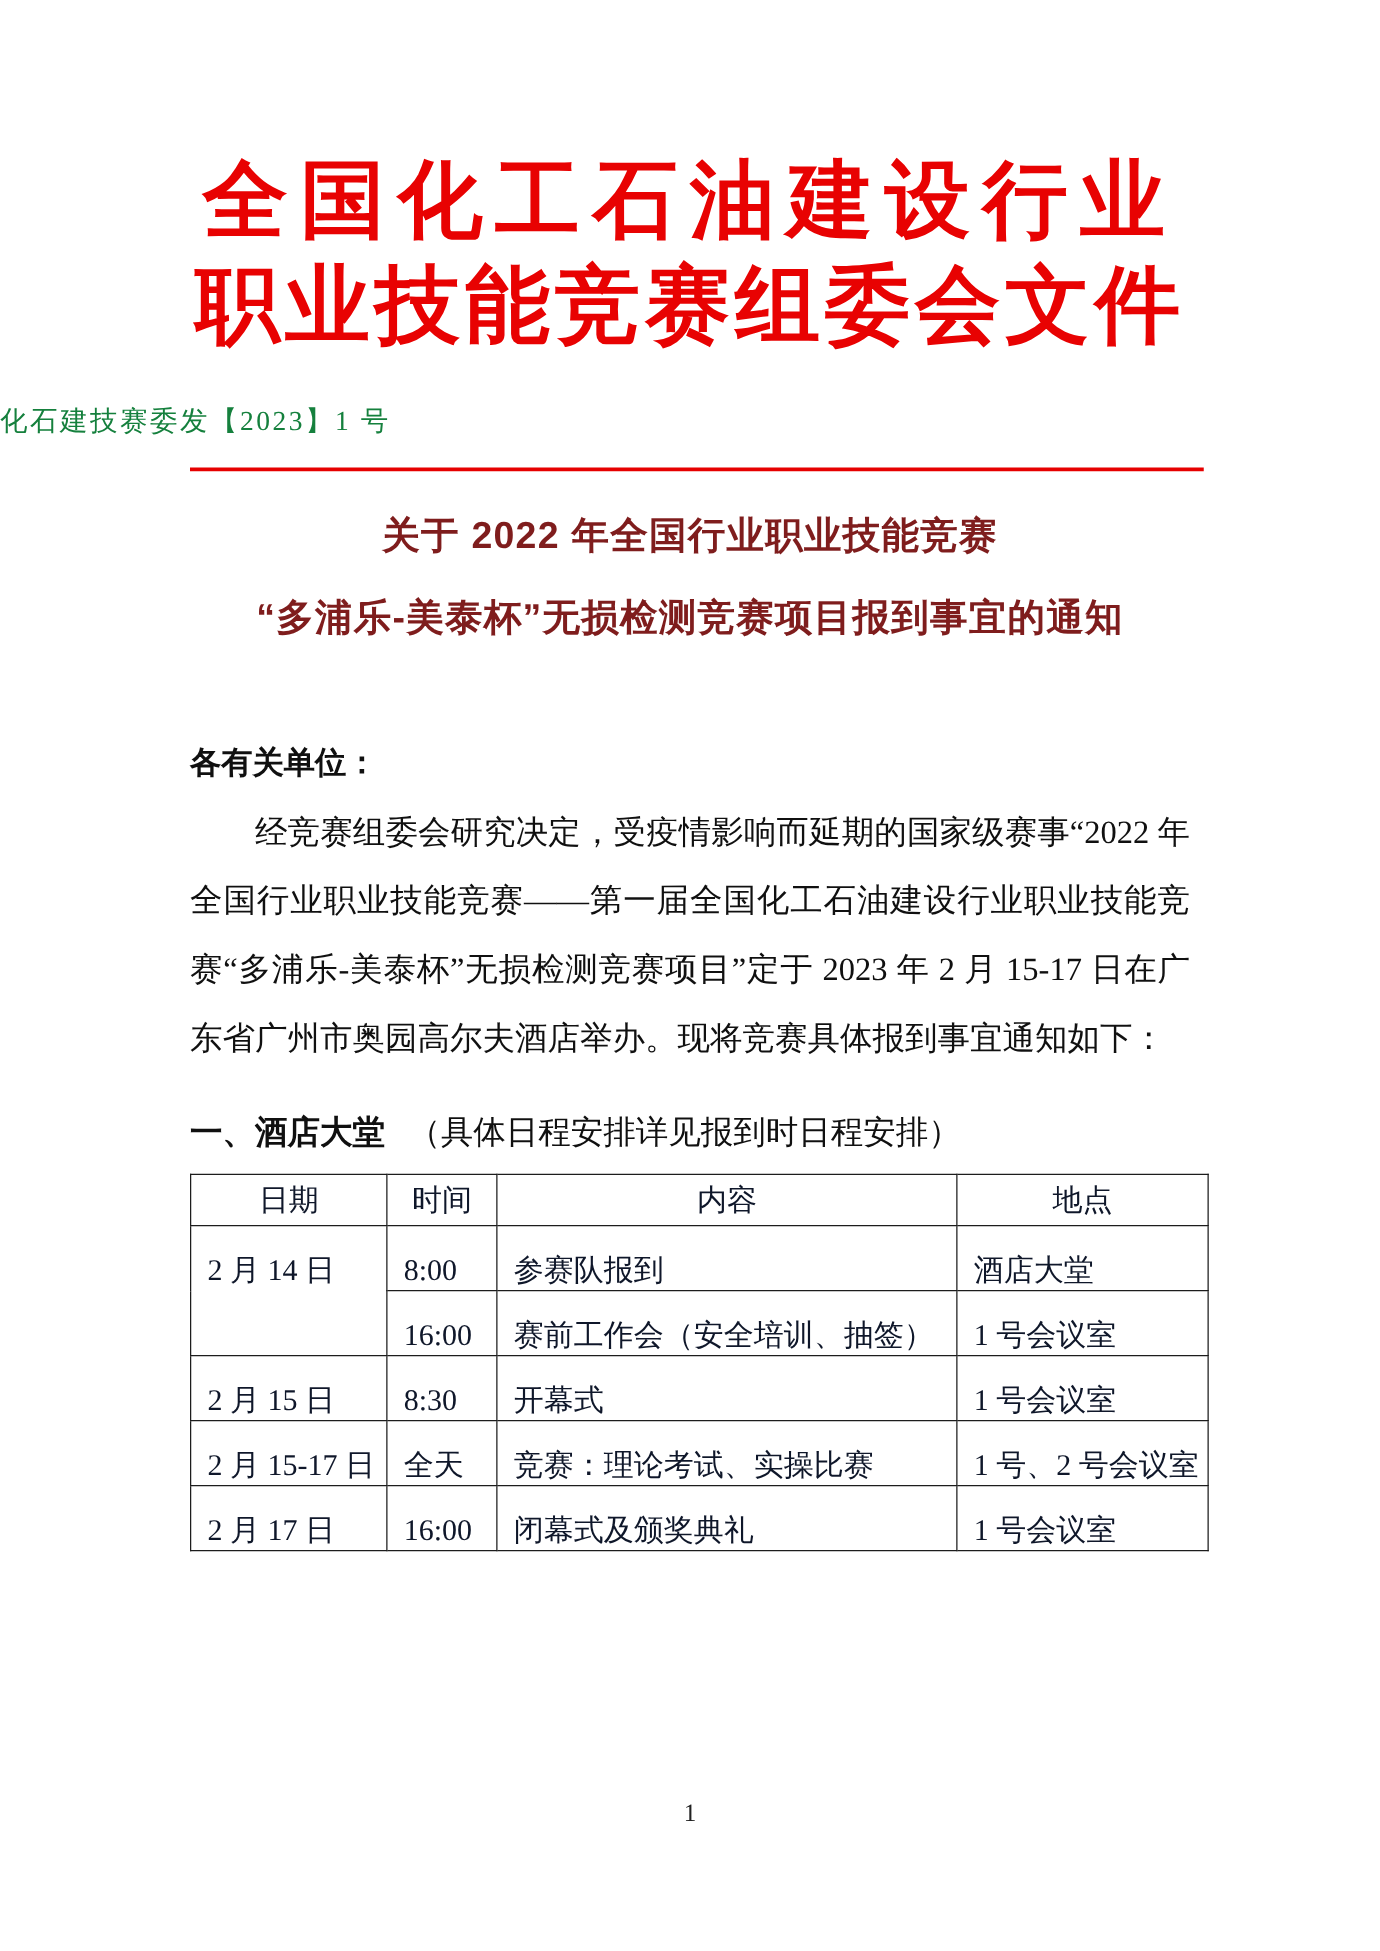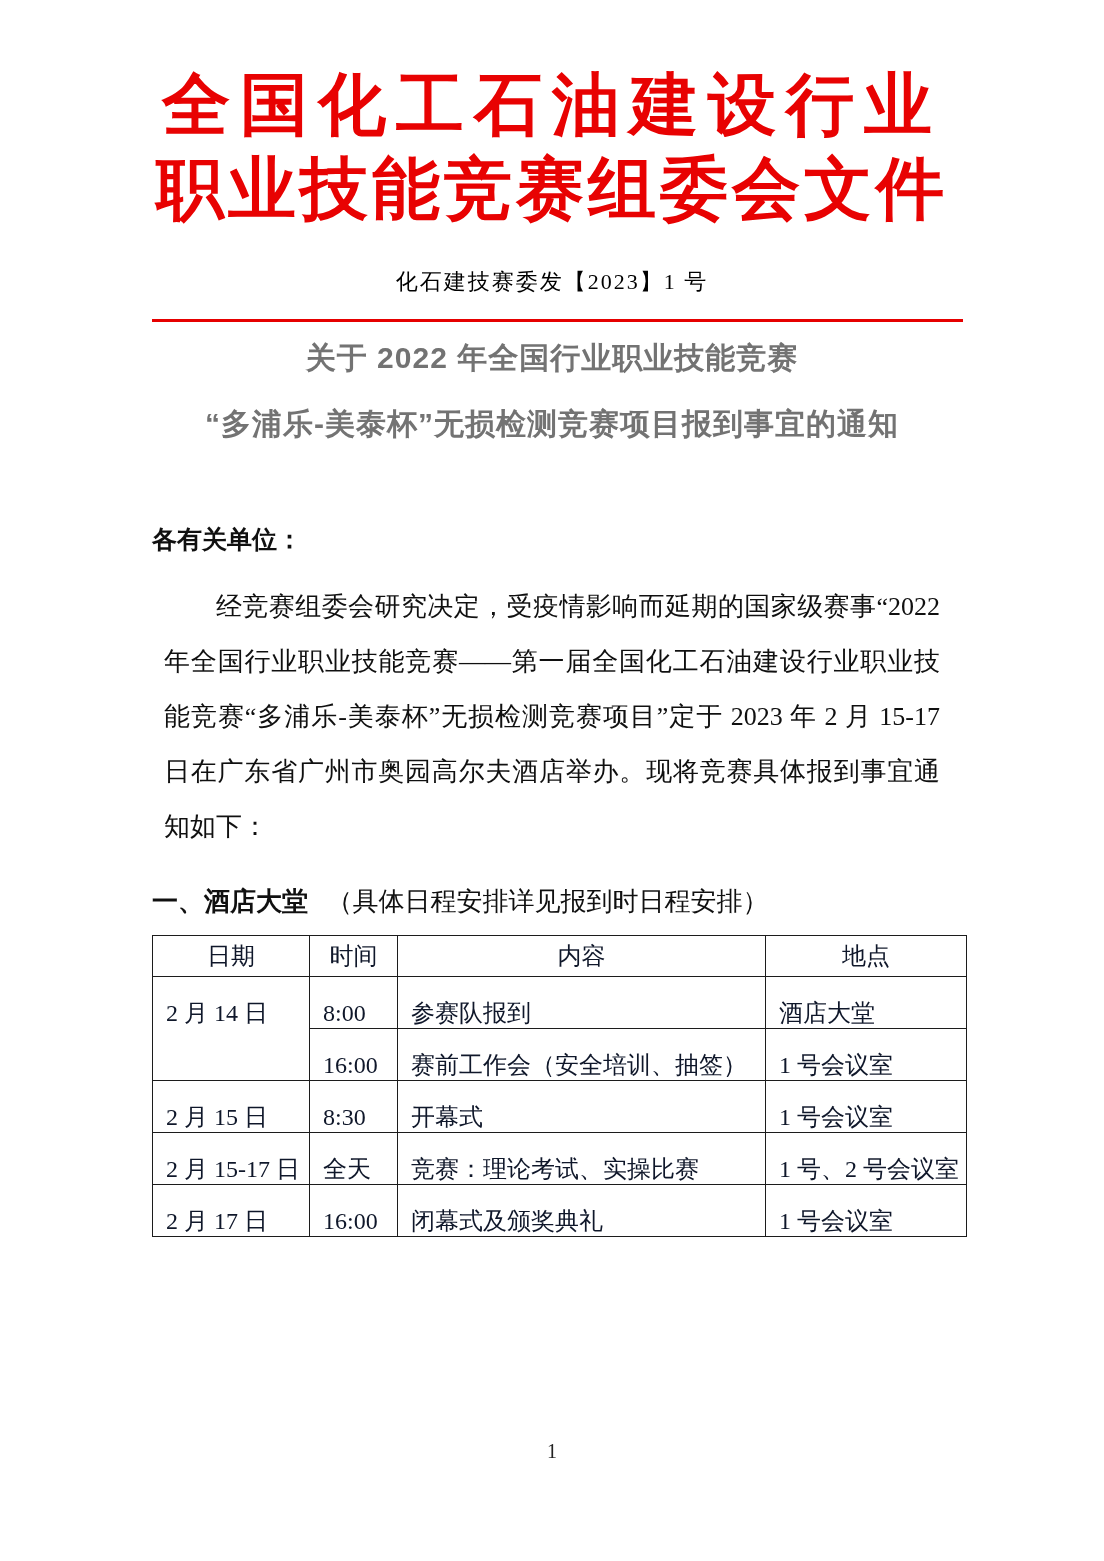--- a/index.html
+++ b/index.html
@@ -11,60 +11,60 @@
     position: relative;
     width: 1104px;
     height: 1561px;
     background: #ffffff;
     overflow: hidden;
     color: #101010;
     font-family: "Liberation Serif", "DejaVu Serif", serif;
   }
   
   .letterhead {
-    padding-top: 63px;
+    padding-top: 118px;
     text-align: center;
     font-family: "Liberation Serif", "DejaVu Serif", serif;
     font-weight: bold;
     color: #e80202;
   }
   .letterhead .lh-line1 {
     font-size: 68px;
     line-height: 84px;
     letter-spacing: 10px;
     white-space: nowrap;
   }
   .letterhead .lh-line2 {
     font-size: 68px;
     line-height: 84px;
     letter-spacing: 4px;
     white-space: nowrap;
   }
   .doc-number {
     margin-top: 36px;
-    text-align: center;
+    text-align: left;
     font-size: 22px;
     line-height: 30px;
     letter-spacing: 2px;
-    color: #000000;
+    color: #15803d;
   }
   .red-rule {
     margin: 22px 0 0 152px;
     width: 811px;
     height: 3px;
     background: #e60000;
   }
   
   .doc-title {
-    margin-top: 14px;
+    margin-top: 30px;
     text-align: center;
     font-family: "Liberation Sans", "DejaVu Sans", sans-serif;
     font-weight: bold;
     font-size: 30px;
-    color: #737373;
+    color: #7f1d1d;
   }
   .doc-title .t-line {
     line-height: 44px;
     margin-bottom: 22px;
     letter-spacing: 1px;
     white-space: nowrap;
   }
   
   .content {
     margin-left: 152px;
@@ -73,21 +73,21 @@
     color: #101010;
   }
   .salutation {
     margin: 66px 0 0 0;
     font-family: "Liberation Sans", "DejaVu Sans", sans-serif;
     font-weight: bold;
     font-size: 25px;
     line-height: 55px;
   }
   .body-paragraph {
-    margin: 12px;
+    margin: 0;
     text-indent: 2em;
     text-align: justify;
     line-height: 55px;
   }
   .section-heading {
     margin: 20px 0 0 0;
     line-height: 55px;
     font-size: 26px;
     white-space: nowrap;
   }

